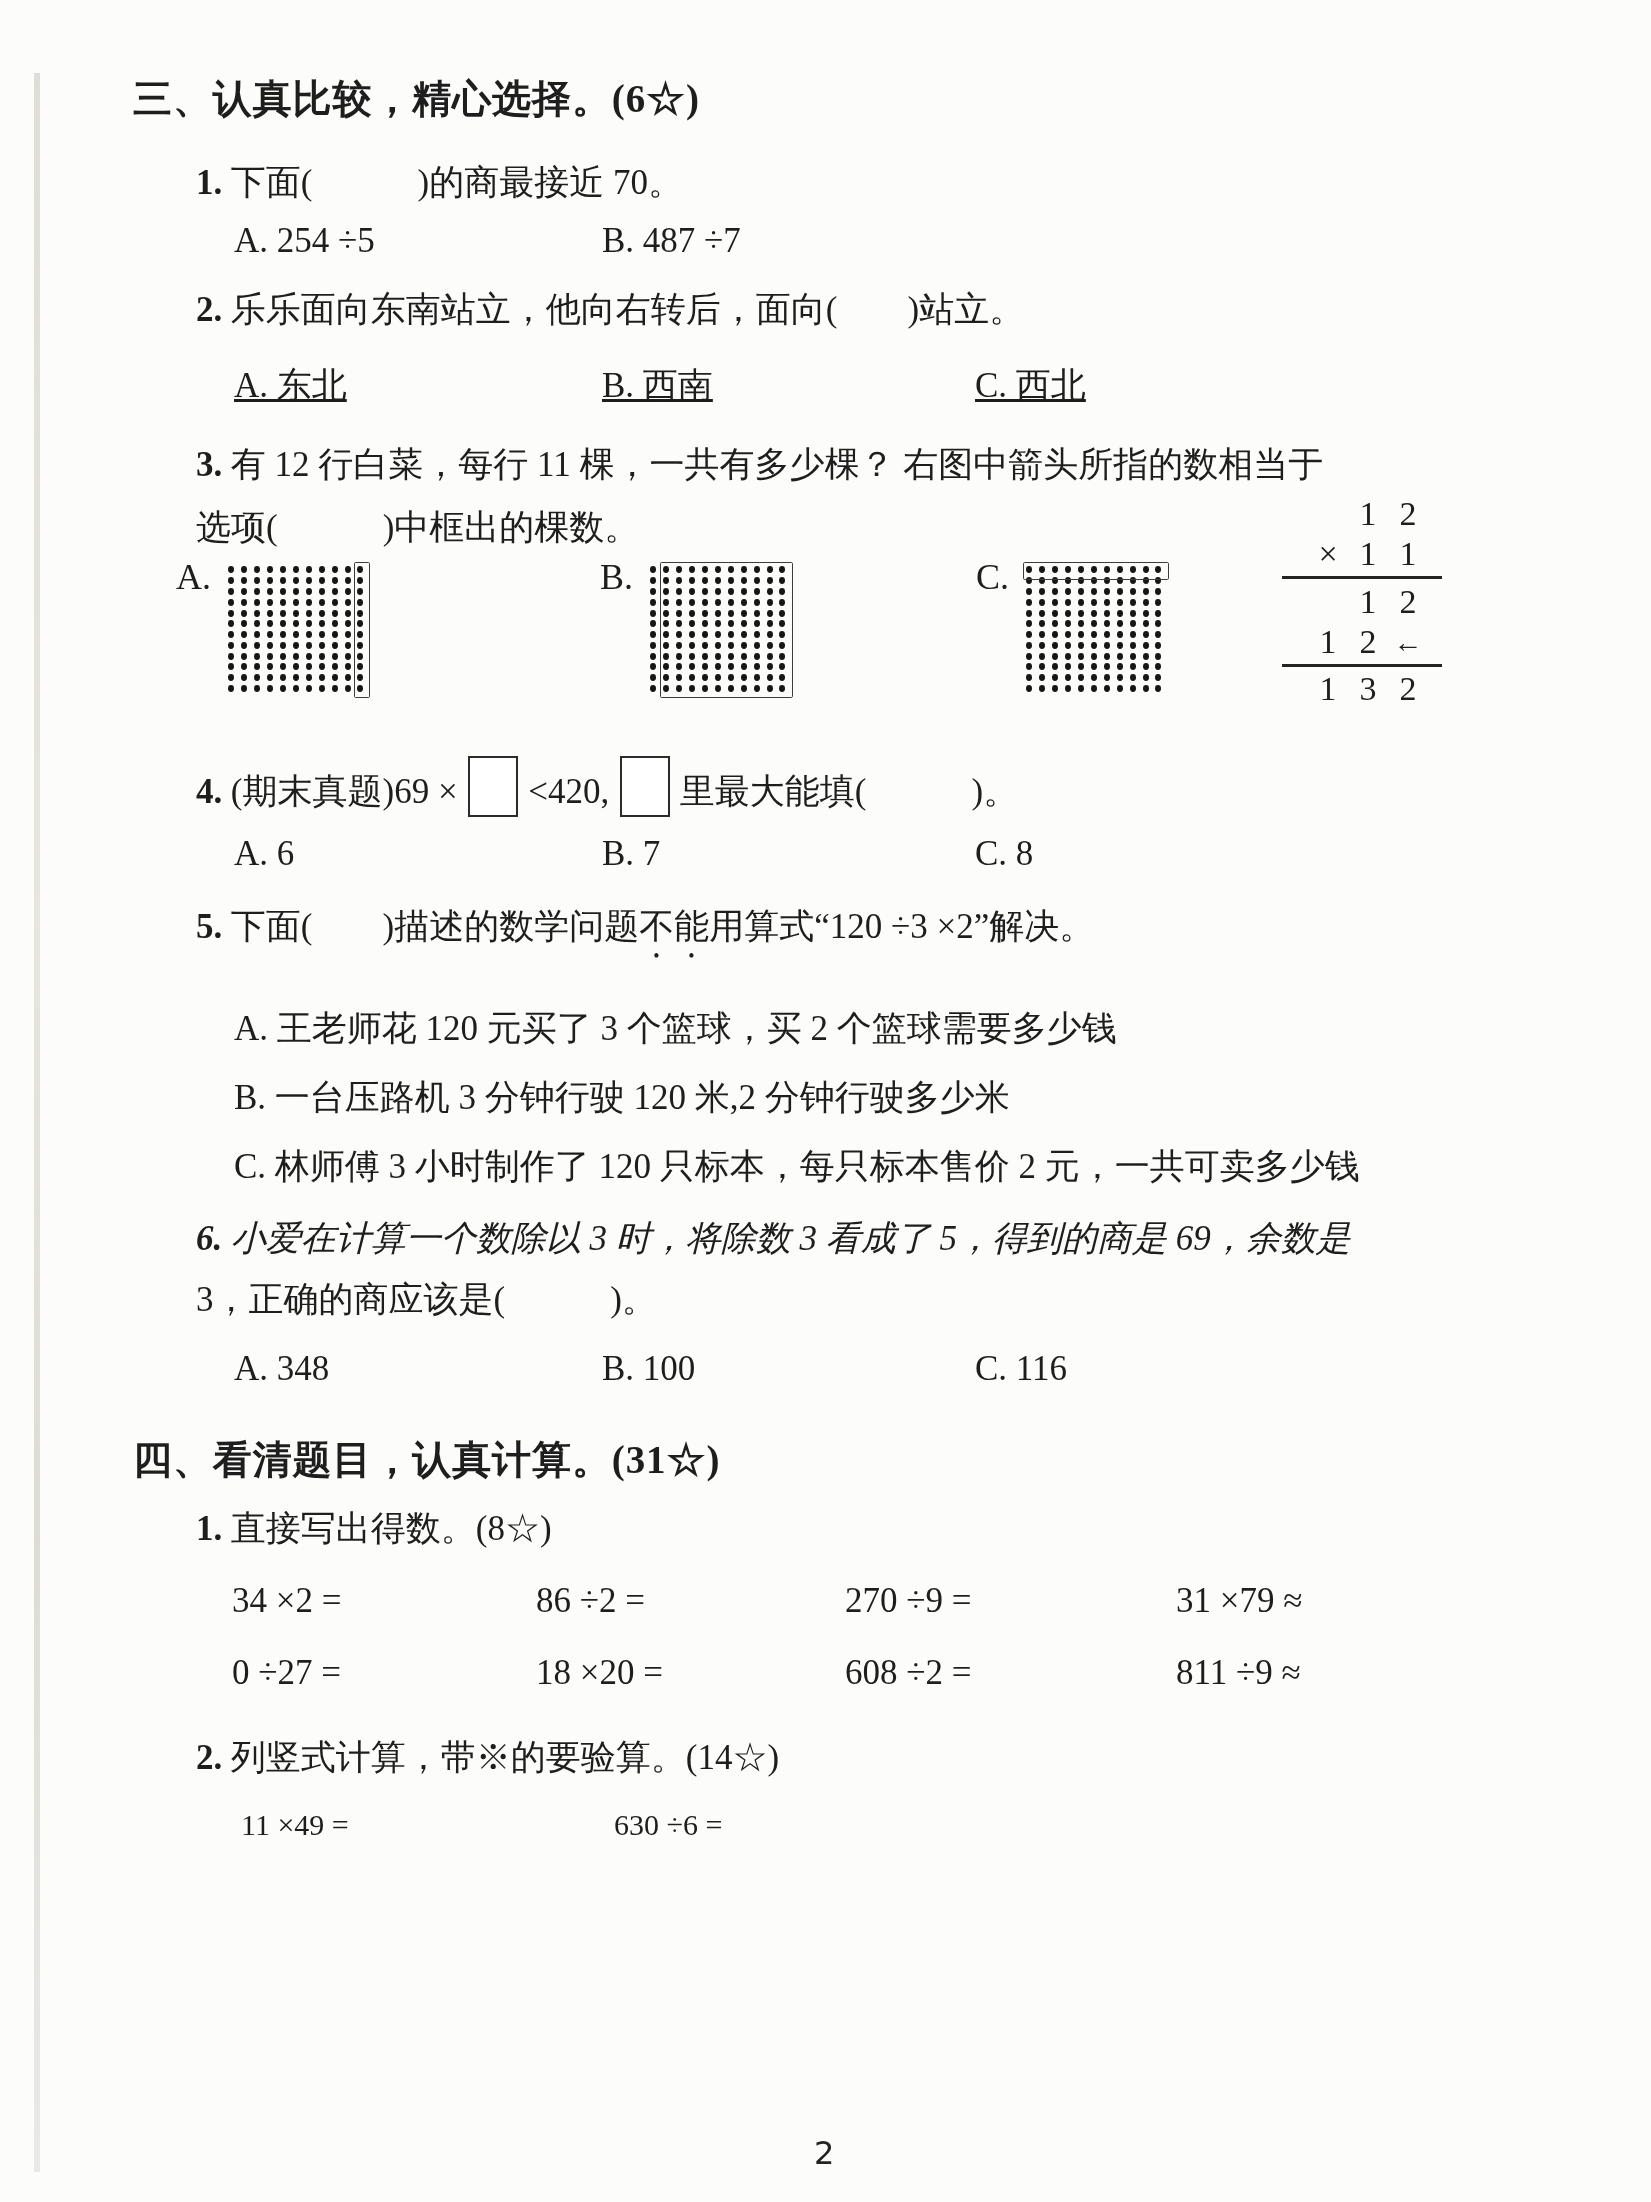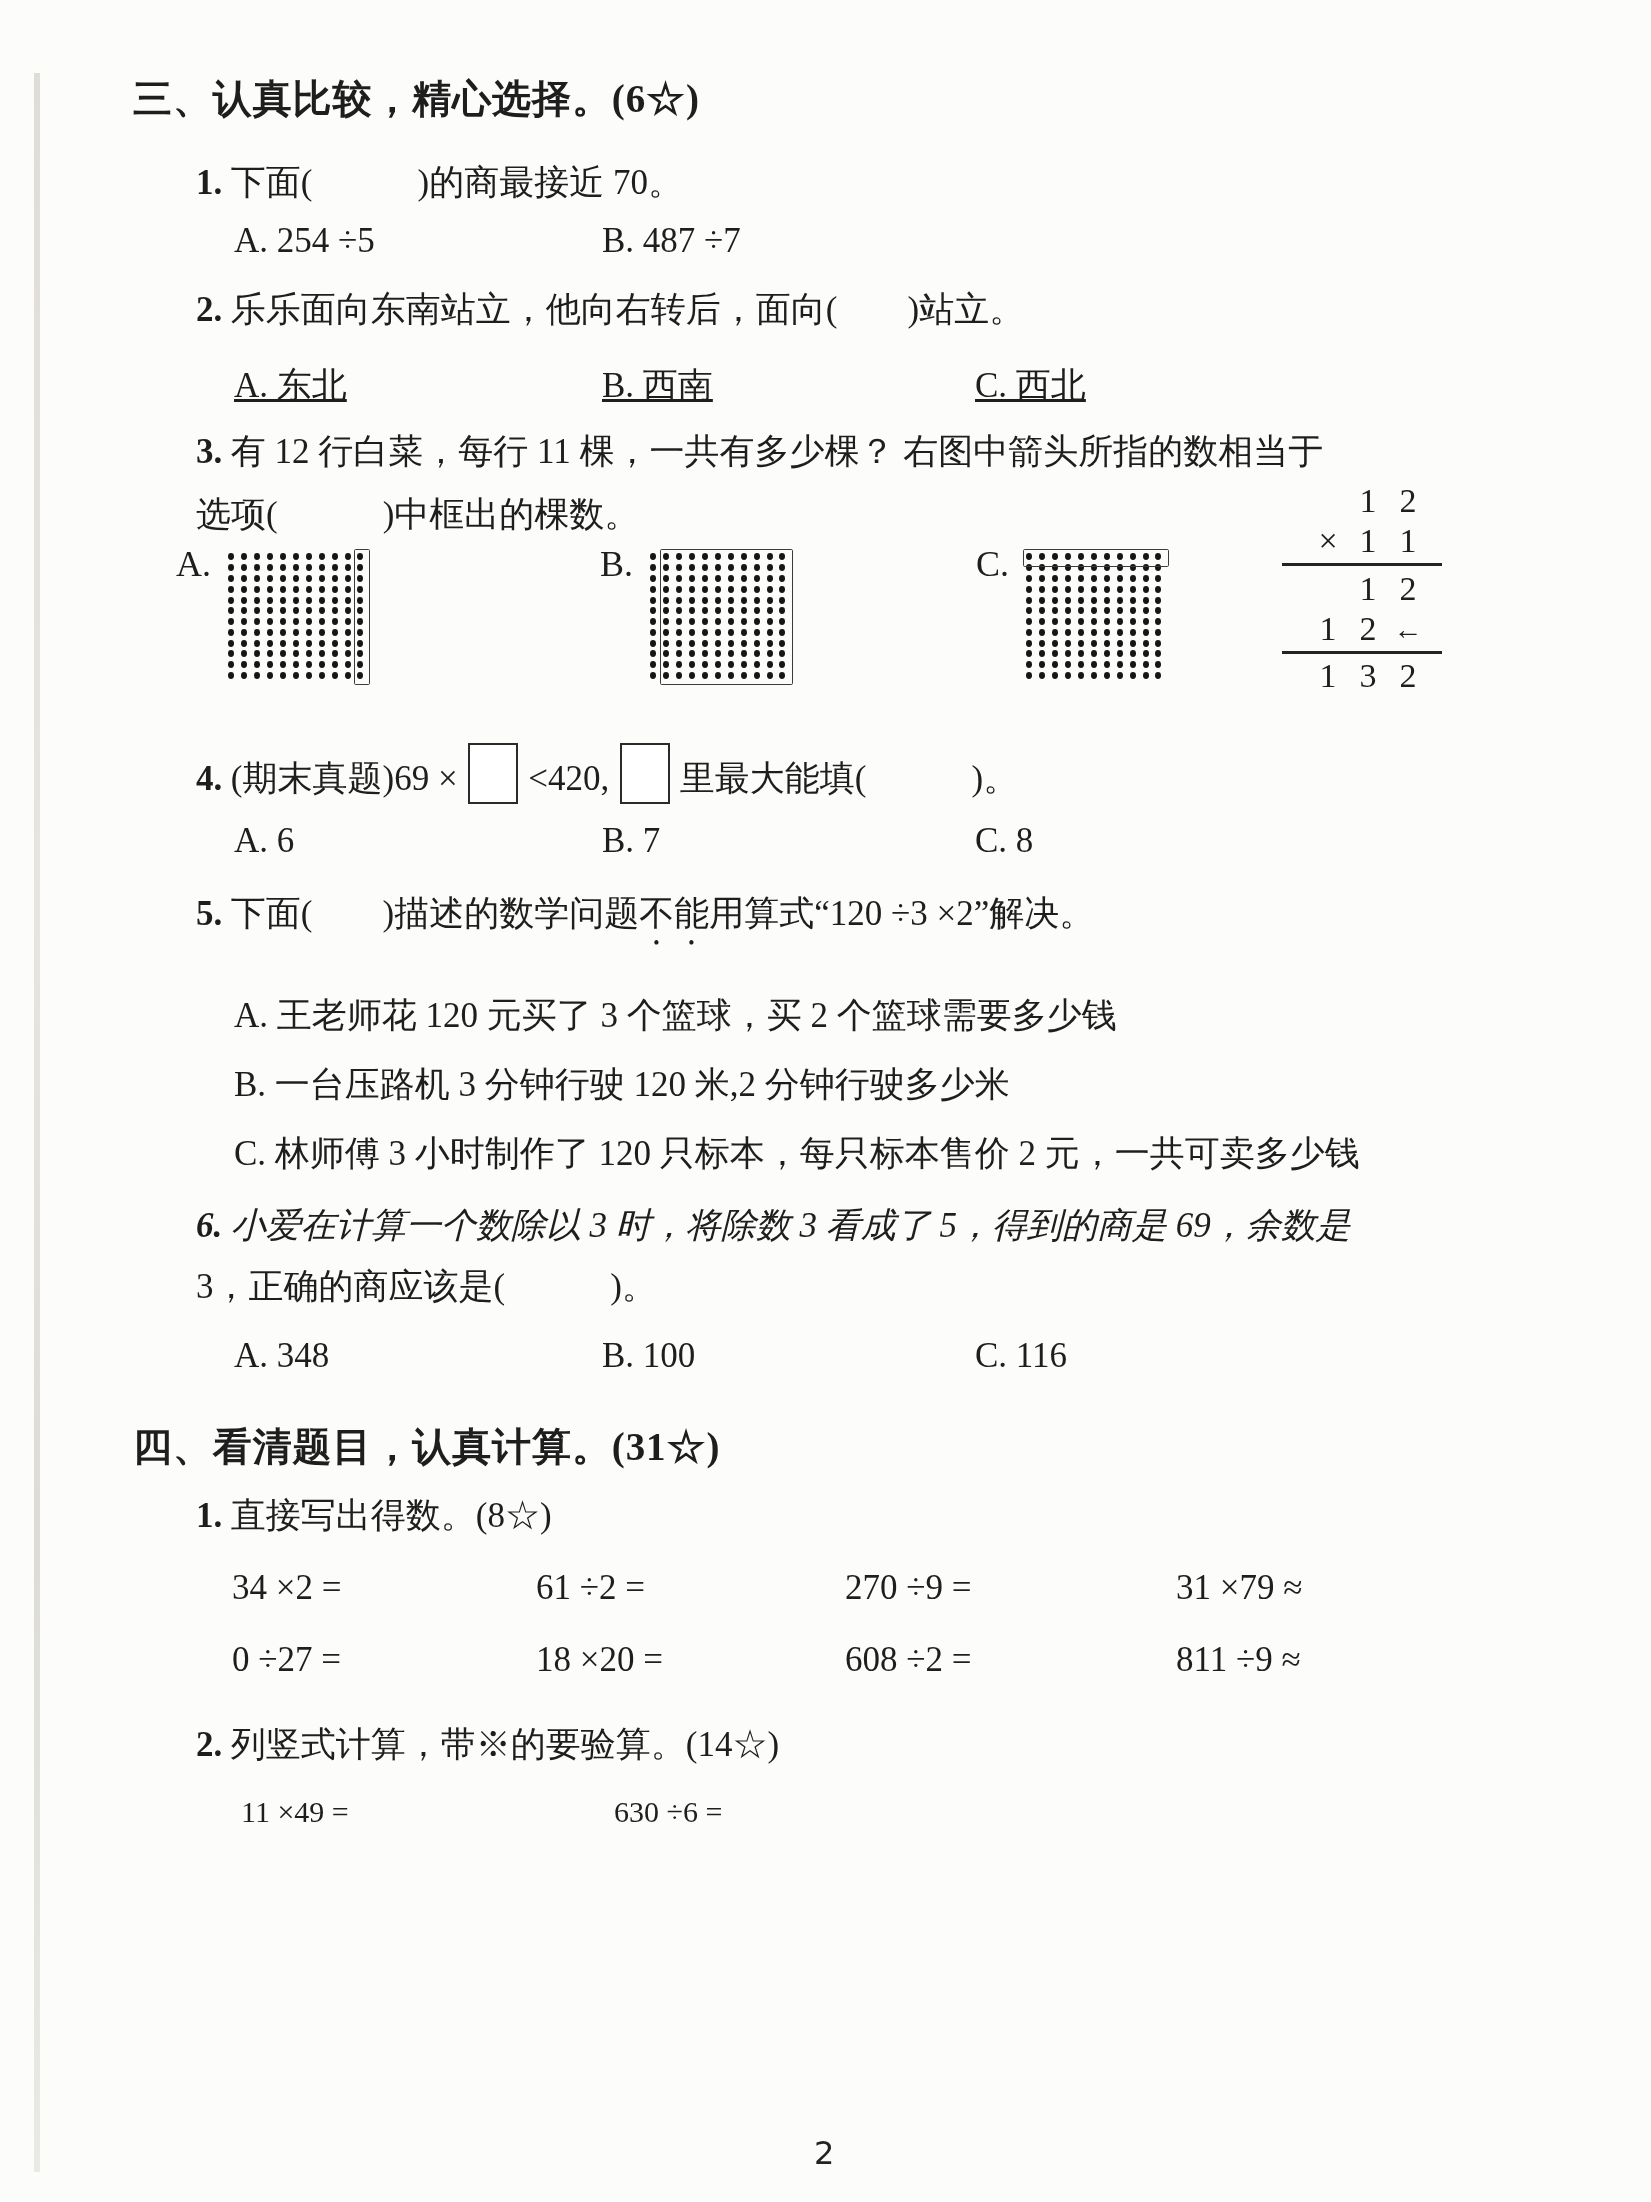--- a/index.html
+++ b/index.html
@@ -83,21 +83,21 @@
     font-family:"DejaVu Sans","Liberation Sans",sans-serif;
     font-size:32px; color:#222;
   }
 
   
   .mt-heading1 { margin-top:6.9px; }
   .mt-q1   { margin-top:39px; }
   .mt-o1   { margin-top:13px; }
   .mt-q2   { margin-top:24px; }
   .mt-o2   { margin-top:31px;text-decoration:underline; }
-  .mt-q3a  { margin-top:21px; }
+  .mt-q3a  { margin-top:34px; }
   .mt-q3b  { margin-top:18px; }
   .mt-q4   { margin-top:46px; }
   .mt-o4   { margin-top:30px; }
   .mt-q5   { margin-top:28px; }
   .mt-q5a  { margin-top:57px; }
   .mt-q5b  { margin-top:24px; }
   .mt-q5c  { margin-top:24px; }
   .mt-q6a  { margin-top:27.5px;font-style:italic; }
   .mt-q6b  { margin-top:15.5px; }
   .mt-o6   { margin-top:24px; }
@@ -601,21 +601,21 @@
       <span>A. 348</span>
       <span>B. 100</span>
       <span>C. 116</span>
     </div>
 
     <div class="sec-heading mt-h4">四、看清题目，认真计算。(31☆)</div>
 
     <div class="q-line indent-q mt-s1"><span class="q-num">1.</span><span>直接写出得数。(8☆)</span></div>
     <div class="calc-row mt-r1">
       <span>34 ×2 =</span>
-      <span>61 ÷2 =</span>
+      <span>86 ÷2 =</span>
       <span>270 ÷9 =</span>
       <span>31 ×79 ≈</span>
     </div>
     <div class="calc-row mt-r2">
       <span>0 ÷27 =</span>
       <span>18 ×20 =</span>
       <span>608 ÷2 =</span>
       <span>811 ÷9 ≈</span>
     </div>
 

